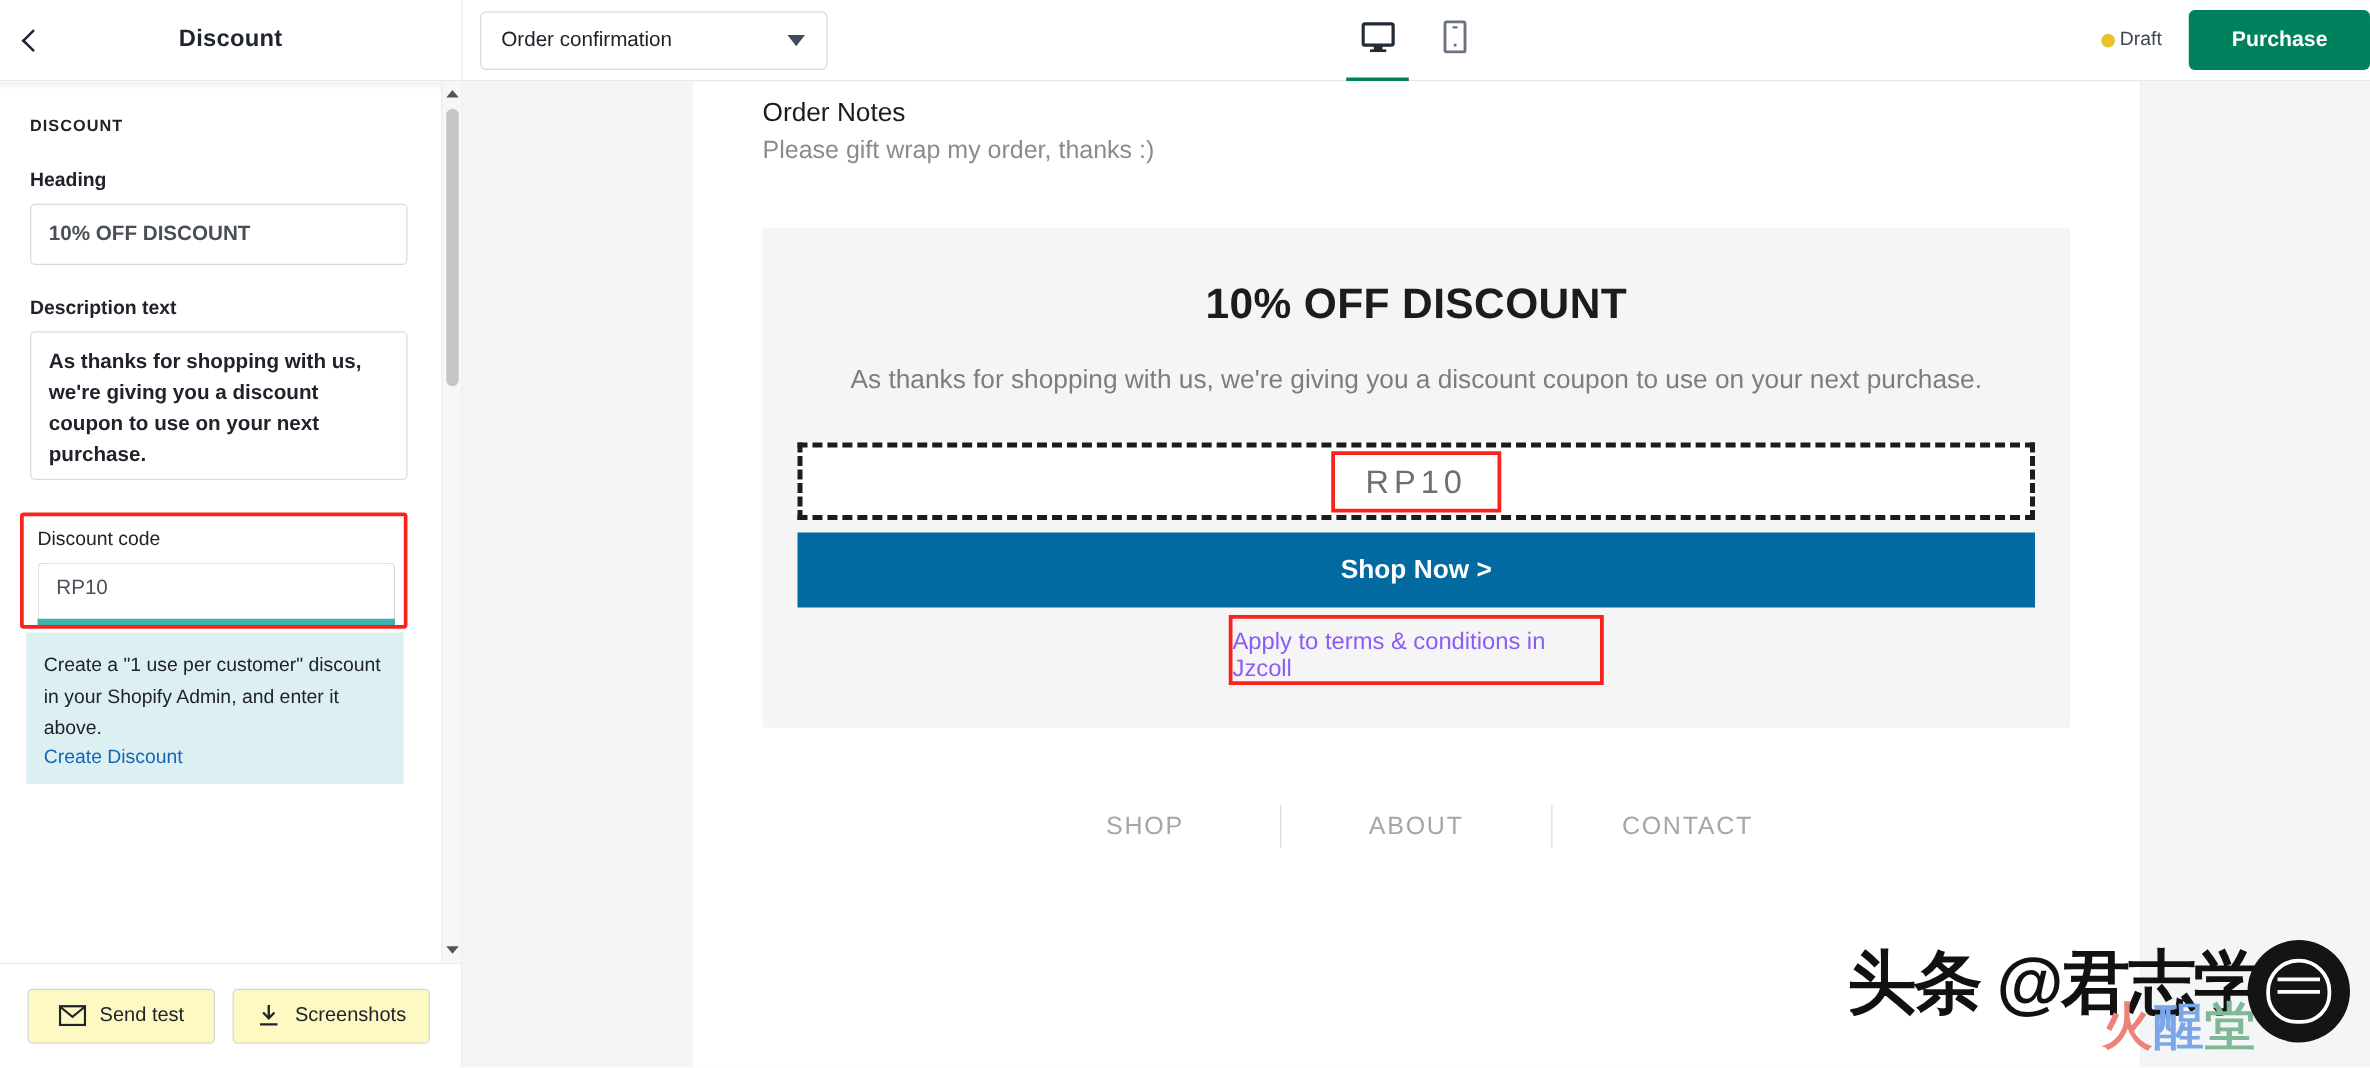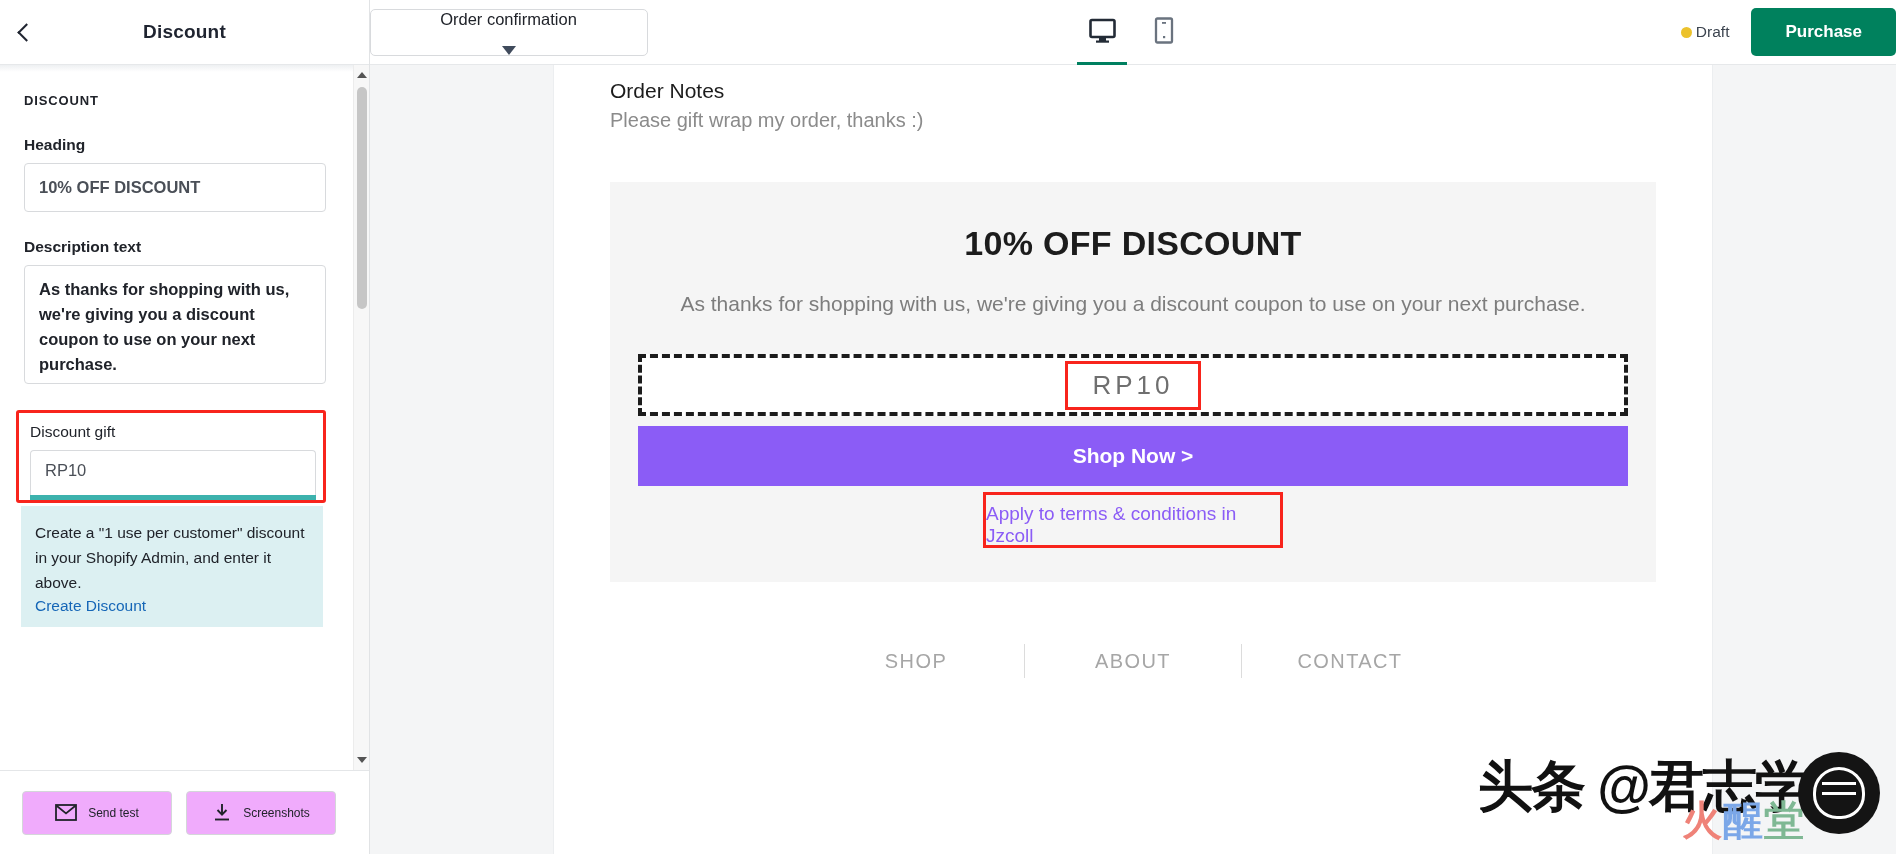--- a/index.html
+++ b/index.html
@@ -146,43 +146,44 @@
   .lp-footer {
     height: 84px; min-height: 84px;
     border-top: 1px solid #e4e6e8;
     display: flex; align-items: center; gap: 14px;
     padding-left: 22px;
     background: #fff;
   }
   .foot-btn {
     height: 44px; min-width: 150px;
     border: 1px solid #d4d6d9; border-radius: 4px;
-    background: #f0abfc; display: flex; align-items: center;
+    background: #fef9c3; display: flex; align-items: center;
     justify-content: center; gap: 11px; cursor: pointer;
     padding: 0 18px;
-    font-size: 12px; color: #20232a;
+    font-size: 16px; color: #20232a;
   }
   .foot-btn svg { display: block; }
 
   
   .right-side { flex: 1; display: flex; flex-direction: column; }
   .topbar {
     height: 65px; min-height: 65px;
     display: flex; align-items: center;
     border-bottom: 1px solid #e6e8ea;
     background: #fff;
     position: relative;
   }
   .template-select {
+    margin-left: 14px;
     width: 278px; height: 47px;
     border: 1px solid #d8dadd; border-radius: 5px;
     display: flex; align-items: center; justify-content: space-between;
     padding: 0 17px 0 16px;
     font-size: 16.5px; color: #20232a;
-    cursor: pointer; background: #fff; flex-direction: column;
+    cursor: pointer; background: #fff;
   }
   .caret {
     width: 0; height: 0;
     border-left: 7px solid transparent; border-right: 7px solid transparent;
     border-top: 9px solid #404b5c;
   }
   .device-tabs {
     position: absolute; left: 50%; transform: translateX(-50%);
     display: flex; align-items: flex-end; height: 65px;
   }
@@ -261,21 +262,21 @@
   .coupon-code-box {
     border: 3px solid #f8241c;
     padding: 6px 24px;
     background: #fff;
   }
   .coupon-code {
     font-size: 26px; color: #6f6f6f; letter-spacing: 4px;
   }
   .shop-now {
     margin-top: 10px; height: 60px;
-    background: #8b5cf6;
+    background: #0369a1;
     display: flex; align-items: center; justify-content: center;
     color: #fff; font-size: 21px; font-weight: bold; cursor: pointer;
   }
   .terms-wrap {
     display: flex; justify-content: center; margin-top: 6px;
   }
   .terms-box {
     border: 3px solid #f8241c;
     width: 300px; height: 56px;
     display: flex; align-items: flex-start; justify-content: center;
@@ -356,21 +357,21 @@
           <div class="field-label">Heading</div>
           <div class="text-input">10% OFF DISCOUNT</div>
         </div>
 
         <div class="field-block">
           <div class="field-label">Description text</div>
           <div class="textarea-input">As thanks for shopping with us, we're giving you a discount coupon to use on your next purchase.</div>
         </div>
 
         <div class="hl-group">
-          <div class="field-label">Discount gift</div>
+          <div class="field-label">Discount code</div>
           <div class="code-input">RP10</div>
           <div class="code-underline"></div>
         </div>
 
         <div class="info-box">
           <div class="info-text">Create a "1 use per customer" discount in your Shopify Admin, and enter it above.</div>
           <span class="info-link">Create Discount</span>
         </div>
 
       </div>

